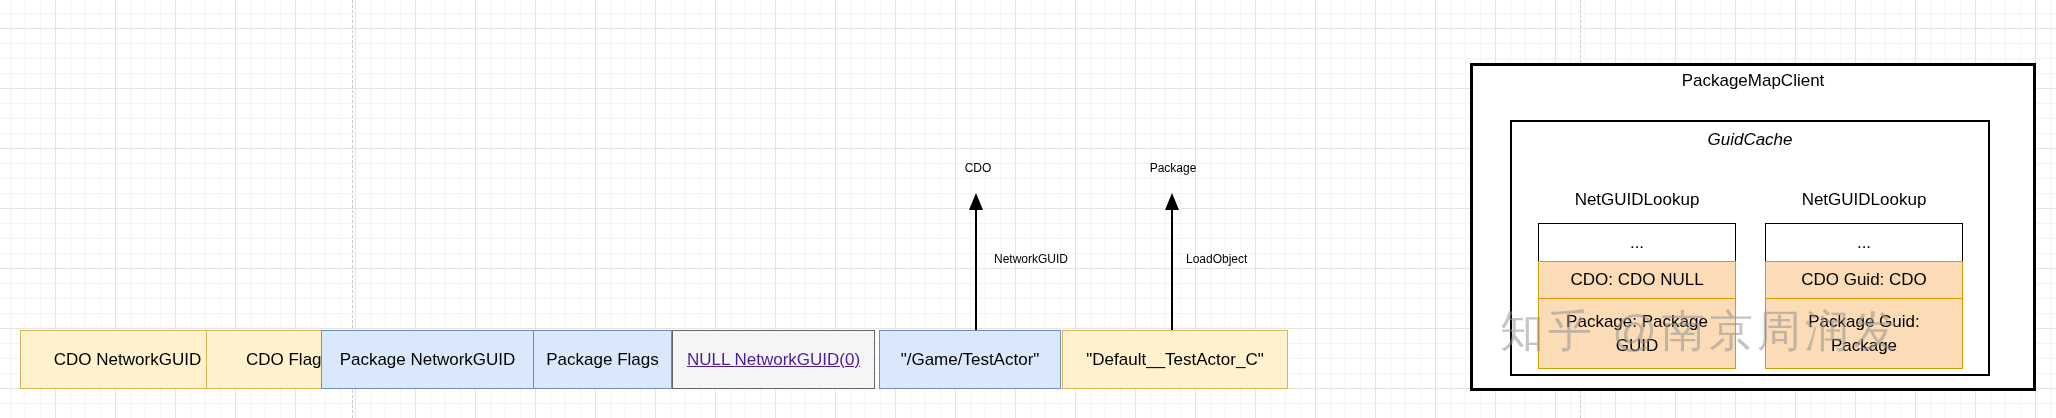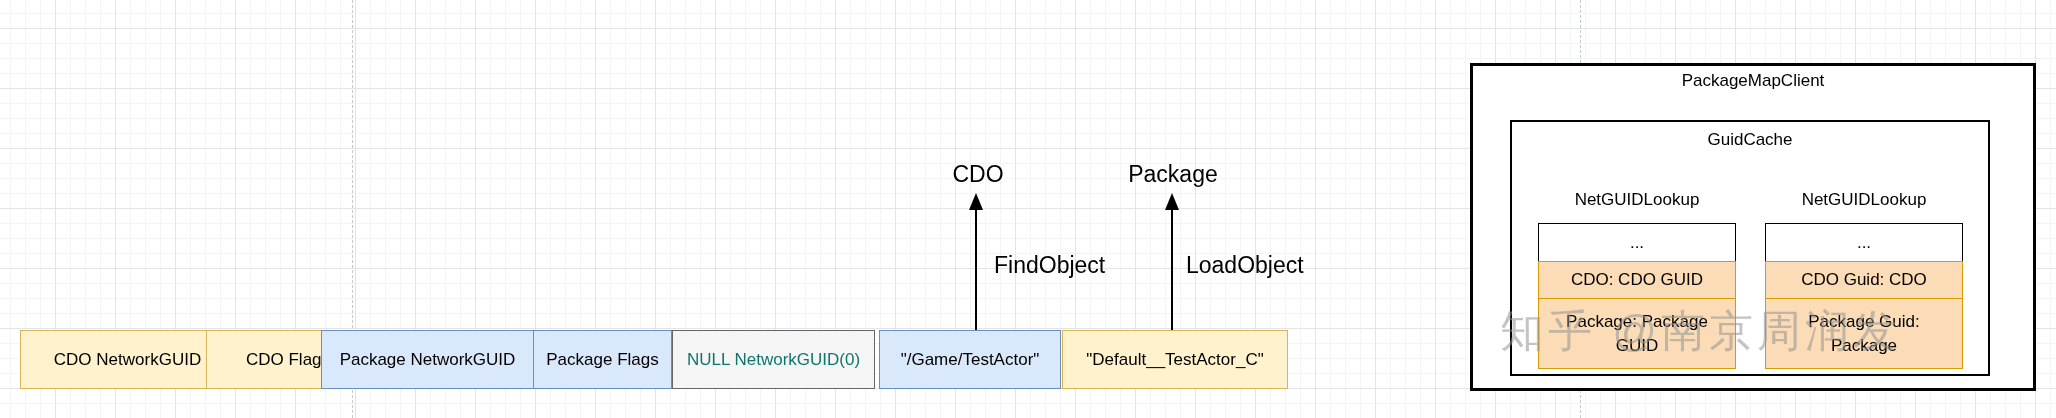--- a/index.html
+++ b/index.html
@@ -24,29 +24,29 @@
   }
   
   .cell{
     position:absolute;top:330px;height:59px;
     box-sizing:border-box;
     display:flex;align-items:center;justify-content:center;
     font-size:17px;white-space:nowrap;z-index:3;
   }
   .cell.yellow{background:#FFF2CC;border:1px solid #D6B656;}
   .cell.blue{background:#DAE8FC;border:1px solid #6C8EBF;}
-  .cell.gray{background:#F5F5F5;border:1px solid #666666;color:#0f766e;}
+  .cell.gray{background:#F5F5F5;border:1px solid #666666;color:#4c1d95;text-decoration:underline;}
   
   .arrow-line{position:absolute;width:2px;background:#000;z-index:3;}
   .arrow-head{
     position:absolute;width:0;height:0;z-index:3;
     border-left:7px solid transparent;border-right:7px solid transparent;
     border-bottom:17px solid #000;
   }
-  .float-label{position:absolute;font-size:23px;white-space:nowrap;z-index:3;}
+  .float-label{position:absolute;font-size:12px;white-space:nowrap;z-index:3;}
   .centered{transform:translateX(-50%);}
   
   .frame{position:absolute;box-sizing:border-box;background:#fff;z-index:2;}
   .pmc{left:1470px;top:63px;width:566px;height:328px;border:3px solid #000;}
   .gcache{left:1510px;top:120px;width:480px;height:256px;border:2px solid #000;}
   .frame-title{position:absolute;font-size:17px;text-align:center;z-index:3;}
   .lookup-table{position:absolute;top:223px;width:198px;z-index:3;}
   .trow{
     box-sizing:border-box;width:100%;
     display:flex;align-items:center;justify-content:center;
@@ -75,37 +75,37 @@
   <div class="cell yellow" style="left:206px;width:116px;padding-left:48px;">CDO Flags</div>
   <div class="cell blue" style="left:533px;width:139px;">Package Flags</div>
   <div class="cell blue" style="left:321px;width:213px;">Package NetworkGUID</div>
   <div class="cell gray" style="left:672px;width:203px;">NULL NetworkGUID(0)</div>
   <div class="cell blue" style="left:879px;width:182px;">"/Game/TestActor"</div>
   <div class="cell yellow" style="left:1062px;width:226px;">"Default__TestActor_C"</div>
 
   <div class="float-label centered" style="left:978px;top:161px;">CDO</div>
   <div class="arrow-head" style="left:969px;top:193px;"></div>
   <div class="arrow-line" style="left:975px;top:208px;height:122px;"></div>
-  <div class="float-label" style="left:994px;top:252px;">FindObject</div>
+  <div class="float-label" style="left:994px;top:252px;">NetworkGUID</div>
 
   <div class="float-label centered" style="left:1173px;top:161px;">Package</div>
   <div class="arrow-head" style="left:1165px;top:193px;"></div>
   <div class="arrow-line" style="left:1171px;top:208px;height:122px;"></div>
   <div class="float-label" style="left:1186px;top:252px;">LoadObject</div>
 
   <div class="frame pmc"></div>
   <div class="frame-title" style="left:1470px;top:71px;width:566px;">PackageMapClient</div>
 
   <div class="frame gcache"></div>
-  <div class="frame-title" style="left:1510px;top:130px;width:480px;">GuidCache</div>
+  <div class="frame-title" style="left:1510px;top:130px;width:480px;font-style:italic;">GuidCache</div>
 
   <div class="frame-title" style="left:1538px;top:190px;width:198px;">NetGUIDLookup</div>
   <div class="lookup-table" style="left:1538px;">
     <div class="trow head">...</div>
-    <div class="trow orange r2">CDO: CDO GUID</div>
+    <div class="trow orange r2">CDO: CDO NULL</div>
     <div class="trow orange r3">Package: Package GUID</div>
   </div>
 
   <div class="frame-title" style="left:1765px;top:190px;width:198px;">NetGUIDLookup</div>
   <div class="lookup-table" style="left:1765px;">
     <div class="trow head">...</div>
     <div class="trow orange r2">CDO Guid: CDO</div>
     <div class="trow orange r3">Package Guid: Package</div>
   </div>
 

